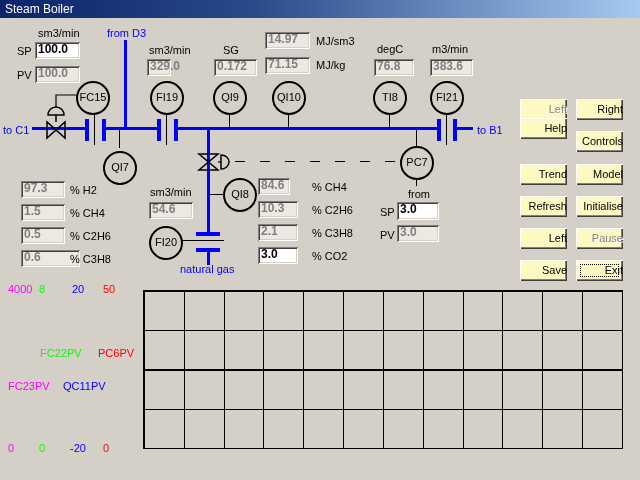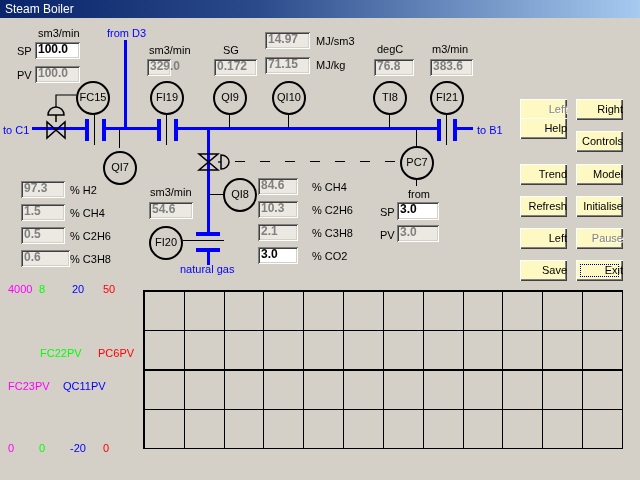--- a/index.html
+++ b/index.html
@@ -159,27 +159,27 @@
   <div class="lbl blu" style="left:3px;top:124px">to C1</div>
   <div class="lbl blu" style="left:477px;top:124px">to B1</div>
   <div class="lbl blu" style="left:180px;top:263px">natural gas</div>
 
   <div class="field" style="left:21px;top:181px;width:44px">97.3</div>
   <div class="lbl" style="left:70px;top:184px">% H2</div>
   <div class="field" style="left:21px;top:204px;width:44px">1.5</div>
   <div class="lbl" style="left:70px;top:207px">% CH4</div>
   <div class="field" style="left:21px;top:227px;width:44px">0.5</div>
   <div class="lbl" style="left:70px;top:230px">% C2H6</div>
-  <div class="field" style="left:21px;top:250px;width:49px">0.6</div>
+  <div class="field" style="left:21px;top:250px;width:59px">0.6</div>
   <div class="lbl" style="left:70px;top:253px">% C3H8</div>
 
   <div class="lbl" style="left:150px;top:186px">sm3/min</div>
   <div class="field" style="left:149px;top:202px;width:44px">54.6</div>
 
-  <div class="field" style="left:258px;top:178px;width:40px">84.6</div>
+  <div class="field" style="left:258px;top:178px;width:32px">84.6</div>
   <div class="lbl" style="left:312px;top:181px">% CH4</div>
   <div class="field" style="left:258px;top:201px;width:40px">10.3</div>
   <div class="lbl" style="left:312px;top:204px">% C2H6</div>
   <div class="field" style="left:258px;top:224px;width:40px">2.1</div>
   <div class="lbl" style="left:312px;top:227px">% C3H8</div>
   <div class="field rw" style="left:258px;top:247px;width:40px">3.0</div>
   <div class="lbl" style="left:312px;top:250px">% CO2</div>
 
   <div class="lbl" style="left:408px;top:188px">from</div>
   <div class="lbl" style="left:380px;top:206px">SP</div>

